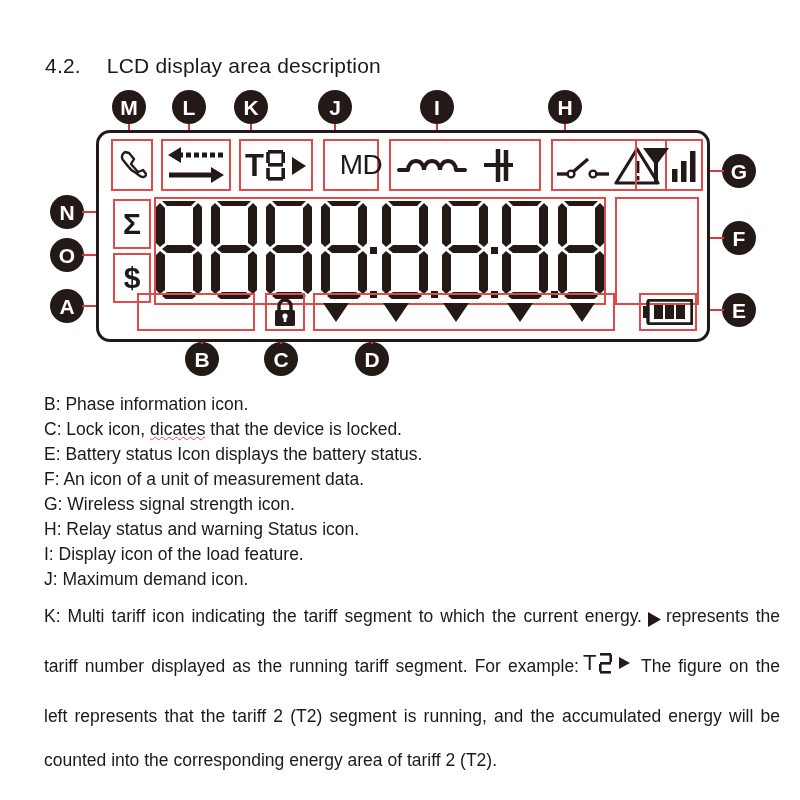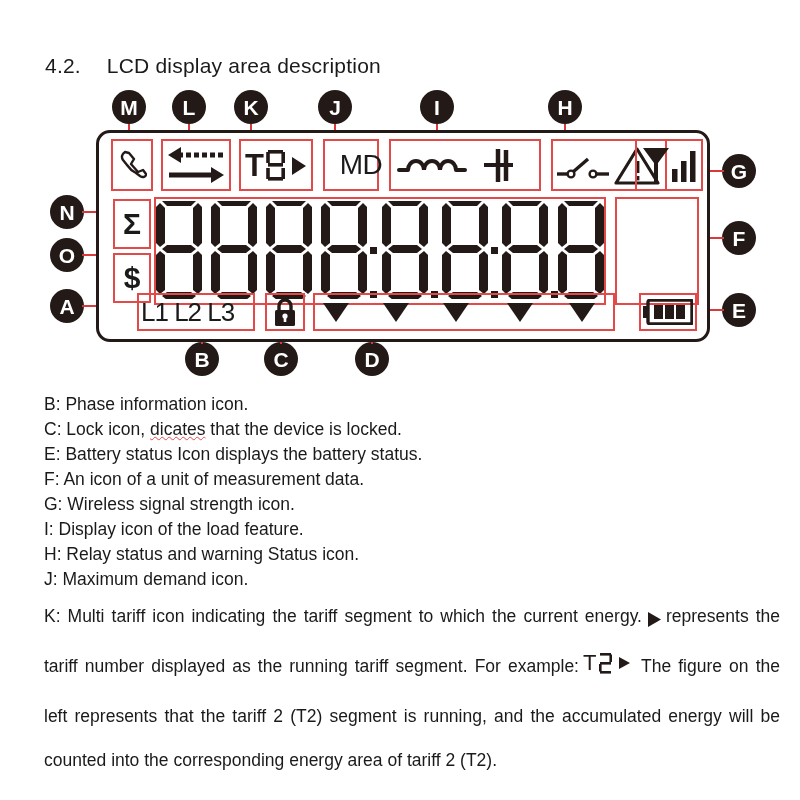--- a/index.html
+++ b/index.html
@@ -343,21 +343,20 @@
             <polygon points="6,95 11,91 35,91 40,95 35,99 11,99"></polygon>
           </g>
         </g>
       </svg>
     </div>
 
     <div class="redbox" style="right:8px;top:64px;width:84px;height:108px;"></div>
 
     <div id="row-bot">
       <div class="redbox" style="left:38px;top:0;width:118px;height:38px;"></div>
-      <div id="phases">L1 L2 L3</div>
 
       <div class="redbox" style="left:166px;top:0;width:40px;height:38px;"></div>
       <div class="ticon" style="left:166px;top:0;width:40px;height:38px;position:absolute;">
         <svg width="24" height="30" viewBox="0 0 24 30">
           <path d="M6 13 V9 a6 6 0 0 1 12 0 V13" fill="none" stroke="#231a18" stroke-width="3.4"></path>
           <rect x="2" y="13" width="20" height="16" rx="1.5" fill="#231a18"></rect>
           <circle cx="12" cy="19" r="2.6" fill="#fff"></circle>
           <rect x="10.7" y="19" width="2.6" height="6" fill="#fff"></rect>
         </svg>
       </div>
@@ -384,22 +383,22 @@
     </div>
   </div>
 </div>
 
 <div id="desc">
   <div class="line">B: Phase information icon.</div>
   <div class="line"><span>C: Lock icon, </span><span class="misspell">dicates</span><span> that the device is locked.</span></div>
   <div class="line">E: Battery status Icon displays the battery status.</div>
   <div class="line">F: An icon of a unit of measurement data.</div>
   <div class="line">G: Wireless signal strength icon.</div>
+  <div class="line">H: Relay status and warning Status icon.</div>
   <div class="line">I: Display icon of the load feature.</div>
-  <div class="line">H: Relay status and warning Status icon.</div>
   <div class="line">J: Maximum demand icon.</div>
 
   <div class="para" style="width:736px;margin-top:2px;"><span>K: Multi tariff icon indicating the tariff segment to which the current energy.</span><span class="inline-seg"><svg width="16" height="17" viewBox="0 0 16 17">
           <path d="M2 1 L15 8.5 L2 16 Z" fill="#231a18"></path>
         </svg></span><span>represents the tariff number displayed as the running tariff segment. For example:</span><span class="inline-seg"><svg width="54" height="30" viewBox="0 0 54 30">
           <text x="0" y="22" font-family="Liberation Sans, sans-serif" font-size="22" fill="#231a18">T</text>
           <g fill="#231a18">
             <rect x="17" y="5" width="11" height="2.6"></rect>
             <rect x="26.4" y="6.5" width="2.6" height="7.5"></rect>
             <rect x="17" y="14" width="11" height="2.6"></rect>

